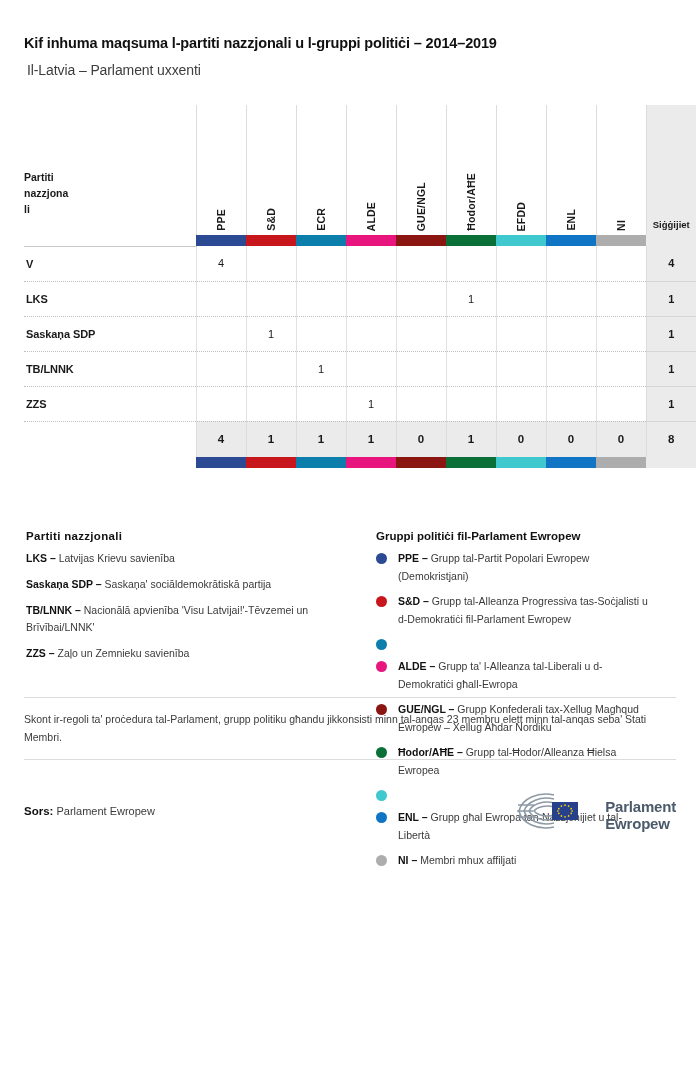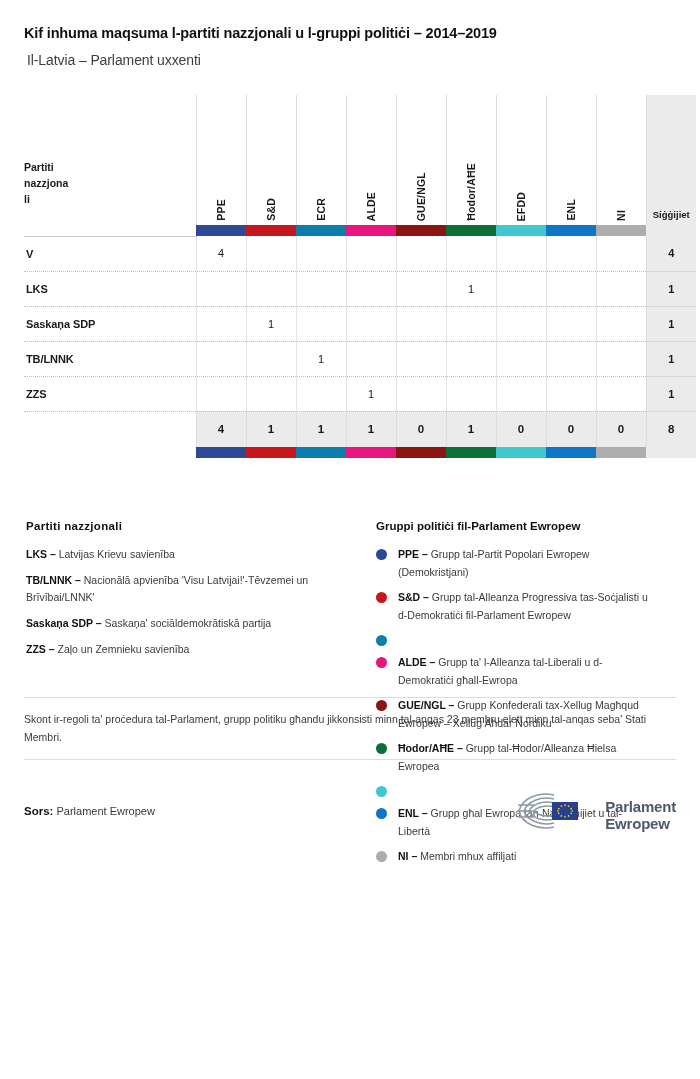--- a/index.html
+++ b/index.html
@@ -4,21 +4,21 @@
 <style>
   * { box-sizing: border-box; margin: 0; padding: 0; }
   html, body {
     width: 700px;
     height: 1079px;
     background: #ffffff;
     font-family: "Liberation Sans", sans-serif;
     color: #1a1a1a;
     overflow: hidden;
   }
-  .page { position: relative; width: 700px; height: 832px; padding: 5px 24px; }
+  .page { position: relative; width: 700px; height: 832px; padding: 15px 24px; }
 
   
   .title {
     font-size: 14.5px;
     font-weight: bold;
     letter-spacing: -0.15px;
     padding-top: 20px;
     color: #111111;
   }
   .subtitle {
@@ -133,21 +133,21 @@
   tr.footstrip-row td.total-cell { background: #ebebeb; }
 
   
   .legends { position: relative; margin-top: 62px; display: flex; }
   .legend-left { width: 352px; padding-left: 2px; }
   .legend-right { width: 300px; }
   .legend-title {
     font-size: 11.5px;
     font-weight: bold;
     color: #111;
-    margin-bottom: 14px;
+    margin-bottom: 8px;
     letter-spacing: 0.3px;
   }
   .legend-title.right { letter-spacing: 0; }
 
   .party-line {
     font-size: 10.5px;
     line-height: 17px;
     color: #3a3a3a;
     margin-bottom: 9px;
     max-width: 330px;
@@ -393,22 +393,22 @@
           </tr>
         </tbody>
     </table>
   </div>
 
   <div class="legends">
     <div class="legend-left">
       <div class="legend-title">Partiti nazzjonali</div>
       <div id="party-list">
           <div class="party-line"><b>LKS –</b><span> Latvijas Krievu savienība</span></div>
+          <div class="party-line"><b>Saskaņa SDP –</b><span> Saskaņa' sociāldemokrātiskā partija</span></div>
           <div class="party-line"><b>TB/LNNK –</b><span> Nacionālā apvienība 'Visu Latvijai!'-Tēvzemei un Brīvībai/LNNK'</span></div>
-          <div class="party-line"><b>Saskaņa SDP –</b><span> Saskaņa' sociāldemokrātiskā partija</span></div>
           <div class="party-line"><b>ZZS –</b><span> Zaļo un Zemnieku savienība</span></div>
         </div>
     </div>
     <div class="legend-right">
       <div class="legend-title right">Gruppi politiċi fil-Parlament Ewropew</div>
       <div id="group-list">
           <div class="grp-line">
             <span class="dot" style="background: rgb(43, 74, 147);"></span>
             <div class="grp-text"><b>PPE –</b><span> Grupp tal-Partit Popolari Ewropew (Demokristjani)</span></div>
           </div>

